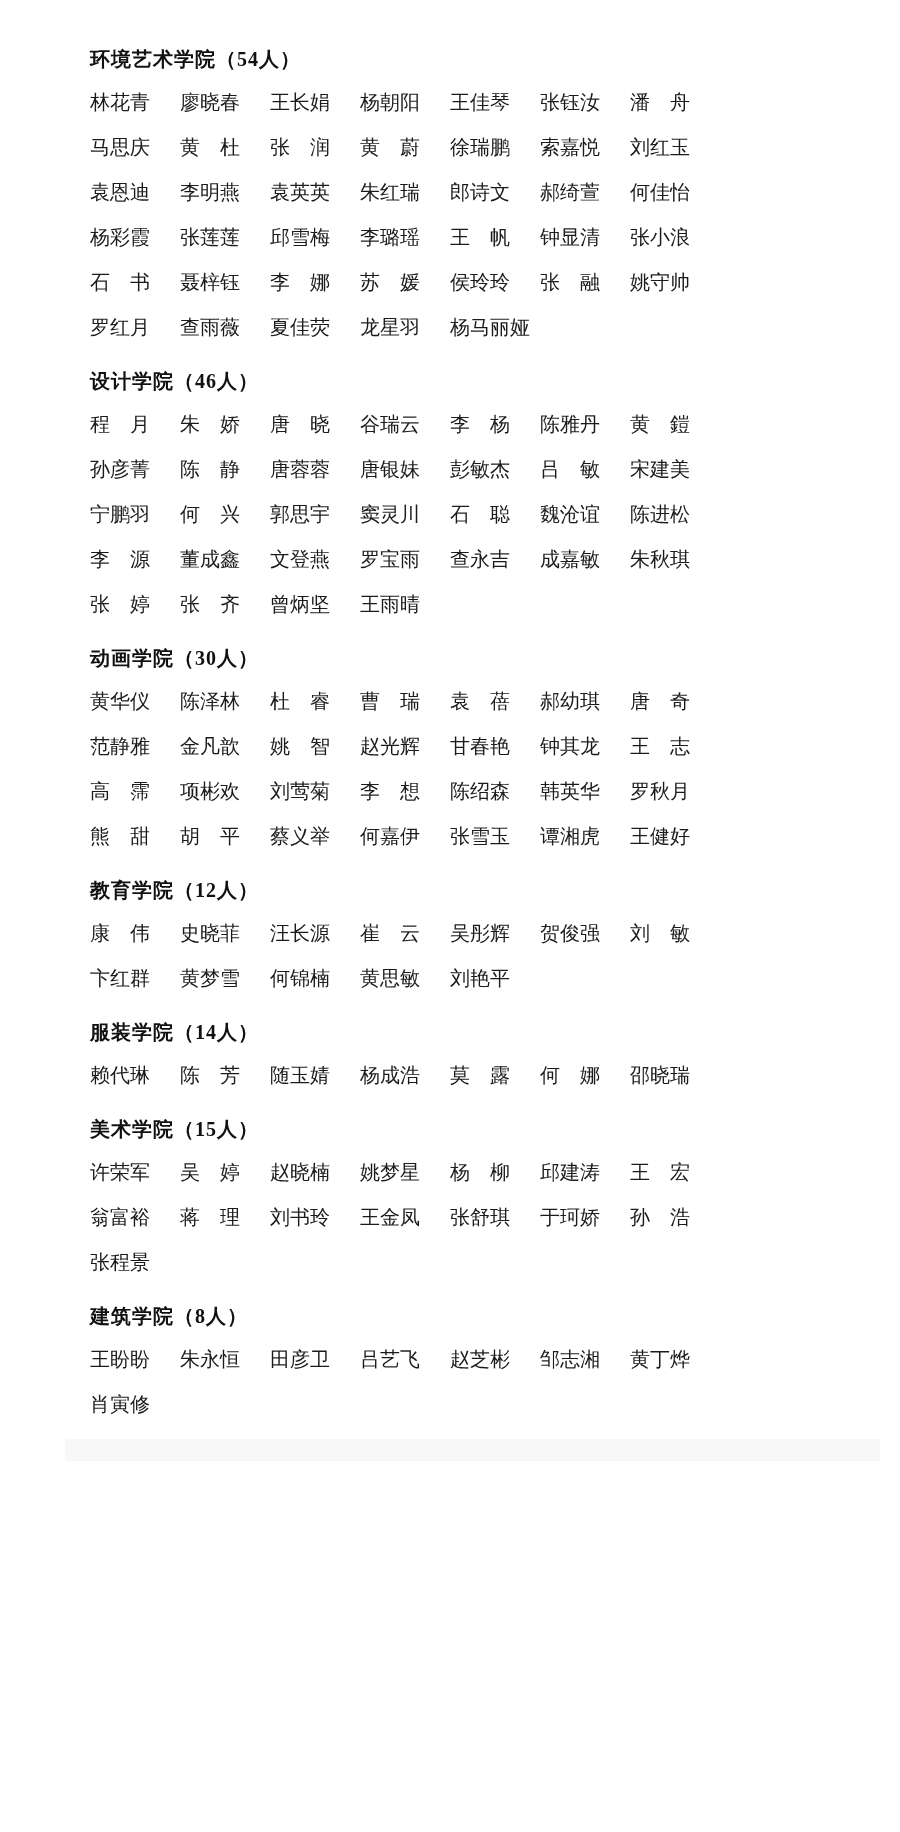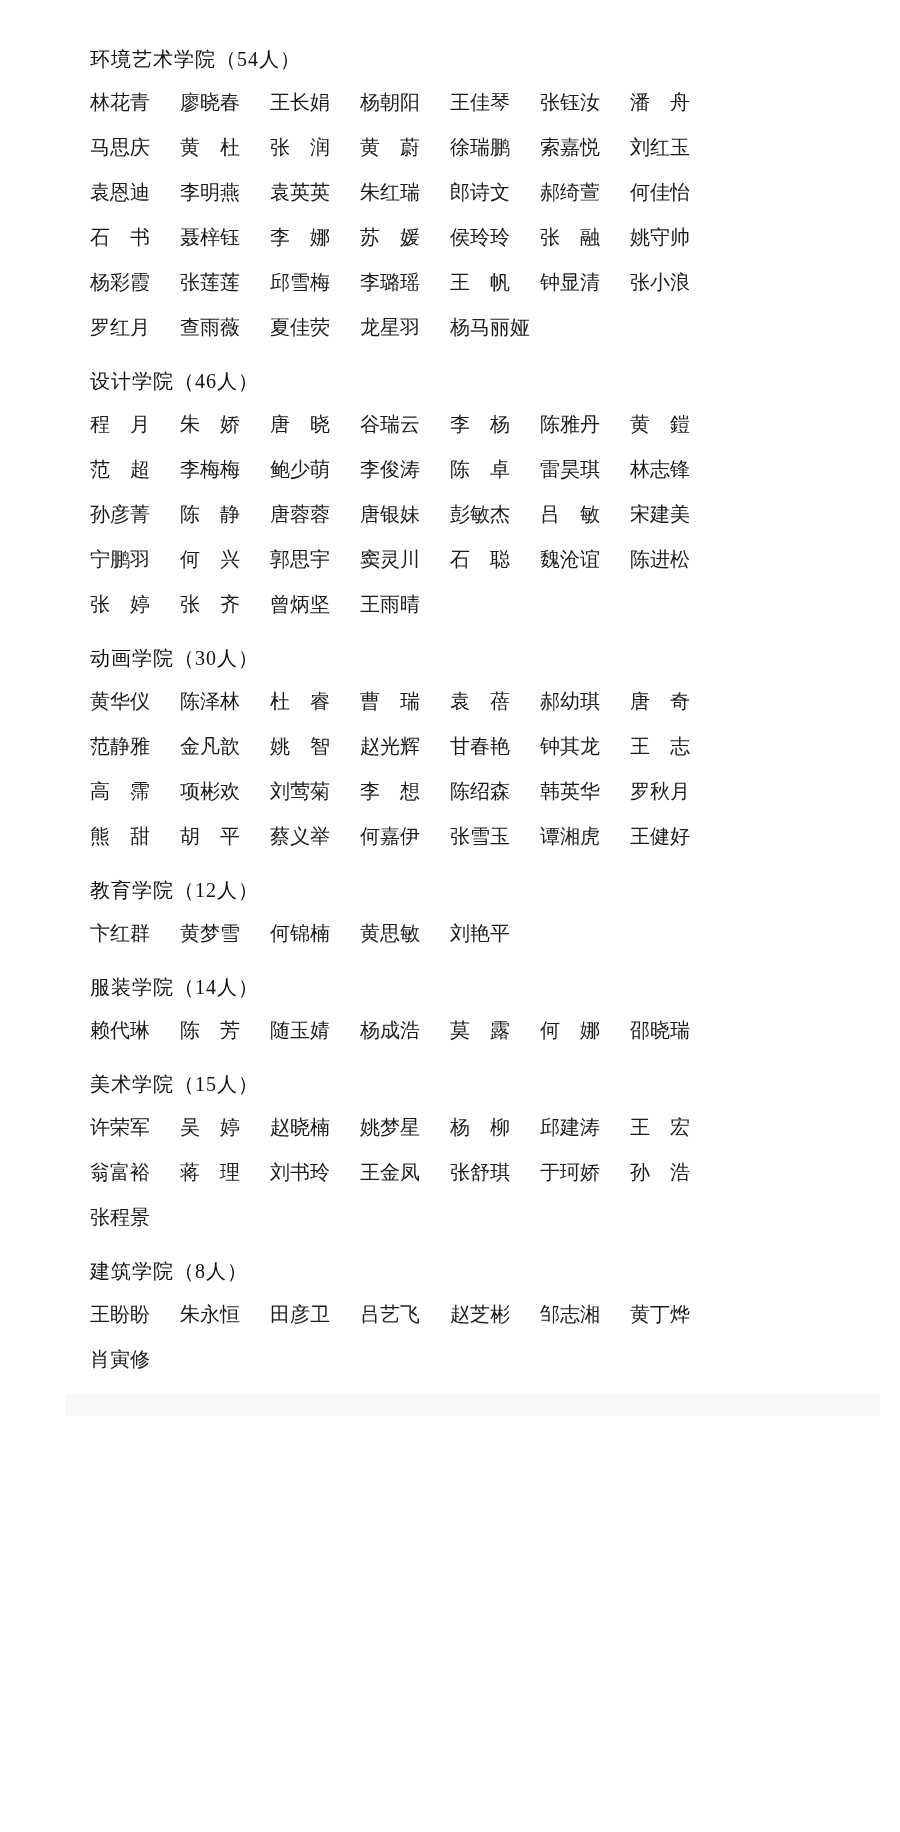--- a/index.html
+++ b/index.html
@@ -11,21 +11,21 @@
   body {
     font-family: "Liberation Serif", "DejaVu Serif", serif;
     color: #1b1b1b;
   }
   .doc {
     padding: 44px 0 0 90px;
     width: 660px;
   }
   .section-title {
     font-size: 20px;
-    font-weight: normal;
+    font-weight: bold;
     line-height: 30px;
     margin: 24px 0 14px 0;
     letter-spacing: 1px;
     color: #111111;
   }
   .section-title:first-child {
     margin-top: 0;
   }
   .name-row {
     display: flex;
@@ -80,82 +80,82 @@
       <div class="name-row">
         <div class="cell"><span class="name">袁恩迪</span></div>
         <div class="cell"><span class="name">李明燕</span></div>
         <div class="cell"><span class="name">袁英英</span></div>
         <div class="cell"><span class="name">朱红瑞</span></div>
         <div class="cell"><span class="name">郎诗文</span></div>
         <div class="cell"><span class="name">郝绮萱</span></div>
         <div class="cell"><span class="name">何佳怡</span></div>
       </div>
       <div class="name-row">
+        <div class="cell"><span class="name">杨彩霞</span></div>
+        <div class="cell"><span class="name">张莲莲</span></div>
+        <div class="cell"><span class="name">邱雪梅</span></div>
+        <div class="cell"><span class="name">李璐瑶</span></div>
+        <div class="cell"><span class="name">王帆</span></div>
+        <div class="cell"><span class="name">钟显清</span></div>
+        <div class="cell"><span class="name">张小浪</span></div>
+      </div>
+      <div class="name-row">
         <div class="cell"><span class="name">石书</span></div>
         <div class="cell"><span class="name">聂梓钰</span></div>
         <div class="cell"><span class="name">李娜</span></div>
         <div class="cell"><span class="name">苏媛</span></div>
         <div class="cell"><span class="name">侯玲玲</span></div>
         <div class="cell"><span class="name">张融</span></div>
         <div class="cell"><span class="name">姚守帅</span></div>
       </div>
       <div class="name-row">
-        <div class="cell"><span class="name">杨彩霞</span></div>
-        <div class="cell"><span class="name">张莲莲</span></div>
-        <div class="cell"><span class="name">邱雪梅</span></div>
-        <div class="cell"><span class="name">李璐瑶</span></div>
-        <div class="cell"><span class="name">王帆</span></div>
-        <div class="cell"><span class="name">钟显清</span></div>
-        <div class="cell"><span class="name">张小浪</span></div>
-      </div>
-      <div class="name-row">
         <div class="cell"><span class="name">罗红月</span></div>
         <div class="cell"><span class="name">查雨薇</span></div>
         <div class="cell"><span class="name">夏佳荧</span></div>
         <div class="cell"><span class="name">龙星羽</span></div>
         <div class="cell"><span class="name">杨马丽娅</span></div>
       </div>
       <div class="section-title">设计学院（46人）</div>
       <div class="name-row">
         <div class="cell"><span class="name">程月</span></div>
         <div class="cell"><span class="name">朱娇</span></div>
         <div class="cell"><span class="name">唐晓</span></div>
         <div class="cell"><span class="name">谷瑞云</span></div>
         <div class="cell"><span class="name">李杨</span></div>
         <div class="cell"><span class="name">陈雅丹</span></div>
         <div class="cell"><span class="name">黄鎧</span></div>
       </div>
       <div class="name-row">
-        <div class="cell"><span class="name">范超</span></div>
-        <div class="cell"><span class="name">李梅梅</span></div>
-        <div class="cell"><span class="name">鲍少萌</span></div>
-        <div class="cell"><span class="name">李俊涛</span></div>
-        <div class="cell"><span class="name">陈卓</span></div>
-        <div class="cell"><span class="name">雷昊琪</span></div>
-        <div class="cell"><span class="name">林志锋</span></div>
-      </div>
-      <div class="name-row">
         <div class="cell"><span class="name">孙彦菁</span></div>
         <div class="cell"><span class="name">陈静</span></div>
         <div class="cell"><span class="name">唐蓉蓉</span></div>
         <div class="cell"><span class="name">唐银妹</span></div>
         <div class="cell"><span class="name">彭敏杰</span></div>
         <div class="cell"><span class="name">吕敏</span></div>
         <div class="cell"><span class="name">宋建美</span></div>
       </div>
       <div class="name-row">
         <div class="cell"><span class="name">宁鹏羽</span></div>
         <div class="cell"><span class="name">何兴</span></div>
         <div class="cell"><span class="name">郭思宇</span></div>
         <div class="cell"><span class="name">窦灵川</span></div>
         <div class="cell"><span class="name">石聪</span></div>
         <div class="cell"><span class="name">魏沧谊</span></div>
         <div class="cell"><span class="name">陈进松</span></div>
       </div>
       <div class="name-row">
+        <div class="cell"><span class="name">李源</span></div>
+        <div class="cell"><span class="name">董成鑫</span></div>
+        <div class="cell"><span class="name">文登燕</span></div>
+        <div class="cell"><span class="name">罗宝雨</span></div>
+        <div class="cell"><span class="name">查永吉</span></div>
+        <div class="cell"><span class="name">成嘉敏</span></div>
+        <div class="cell"><span class="name">朱秋琪</span></div>
+      </div>
+      <div class="name-row">
         <div class="cell"><span class="name">张婷</span></div>
         <div class="cell"><span class="name">张齐</span></div>
         <div class="cell"><span class="name">曾炳坚</span></div>
         <div class="cell"><span class="name">王雨晴</span></div>
       </div>
       <div class="section-title">动画学院（30人）</div>
       <div class="name-row">
         <div class="cell"><span class="name">黄华仪</span></div>
         <div class="cell"><span class="name">陈泽林</span></div>
         <div class="cell"><span class="name">杜睿</span></div>
@@ -186,20 +186,29 @@
         <div class="cell"><span class="name">熊甜</span></div>
         <div class="cell"><span class="name">胡平</span></div>
         <div class="cell"><span class="name">蔡义举</span></div>
         <div class="cell"><span class="name">何嘉伊</span></div>
         <div class="cell"><span class="name">张雪玉</span></div>
         <div class="cell"><span class="name">谭湘虎</span></div>
         <div class="cell"><span class="name">王健好</span></div>
       </div>
       <div class="section-title">教育学院（12人）</div>
       <div class="name-row">
+        <div class="cell"><span class="name">康伟</span></div>
+        <div class="cell"><span class="name">史晓菲</span></div>
+        <div class="cell"><span class="name">汪长源</span></div>
+        <div class="cell"><span class="name">崔云</span></div>
+        <div class="cell"><span class="name">吴彤辉</span></div>
+        <div class="cell"><span class="name">贺俊强</span></div>
+        <div class="cell"><span class="name">刘敏</span></div>
+      </div>
+      <div class="name-row">
         <div class="cell"><span class="name">卞红群</span></div>
         <div class="cell"><span class="name">黄梦雪</span></div>
         <div class="cell"><span class="name">何锦楠</span></div>
         <div class="cell"><span class="name">黄思敏</span></div>
         <div class="cell"><span class="name">刘艳平</span></div>
       </div>
       <div class="section-title">服装学院（14人）</div>
       <div class="name-row">
         <div class="cell"><span class="name">赖代琳</span></div>
         <div class="cell"><span class="name">陈芳</span></div>

